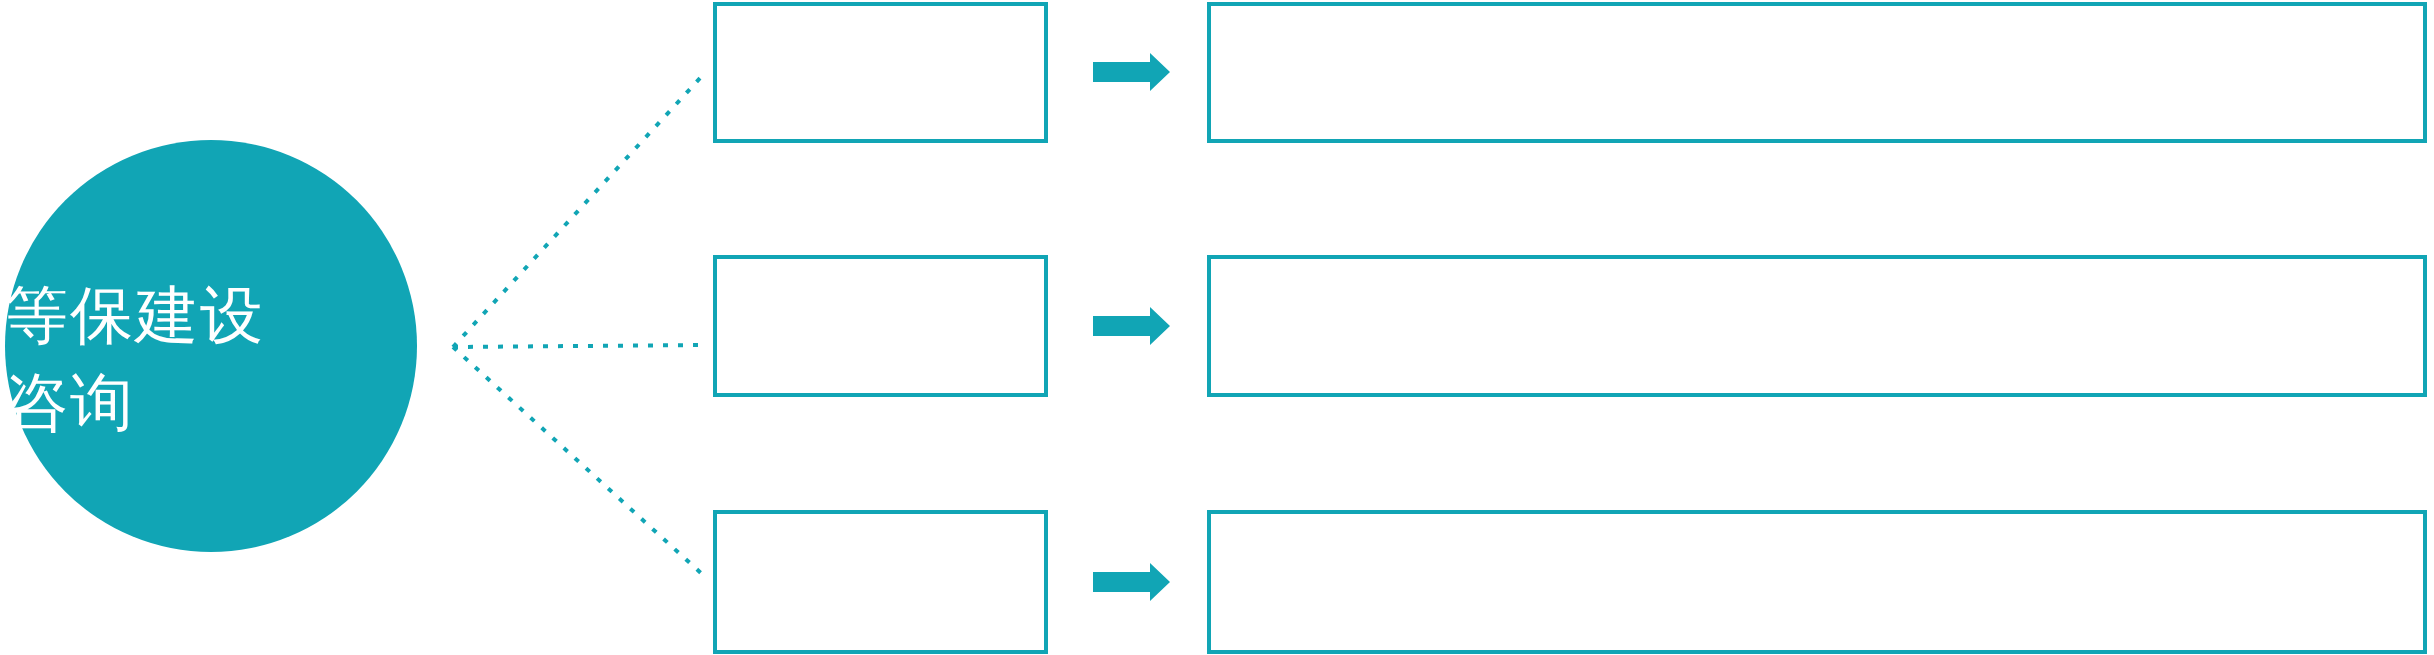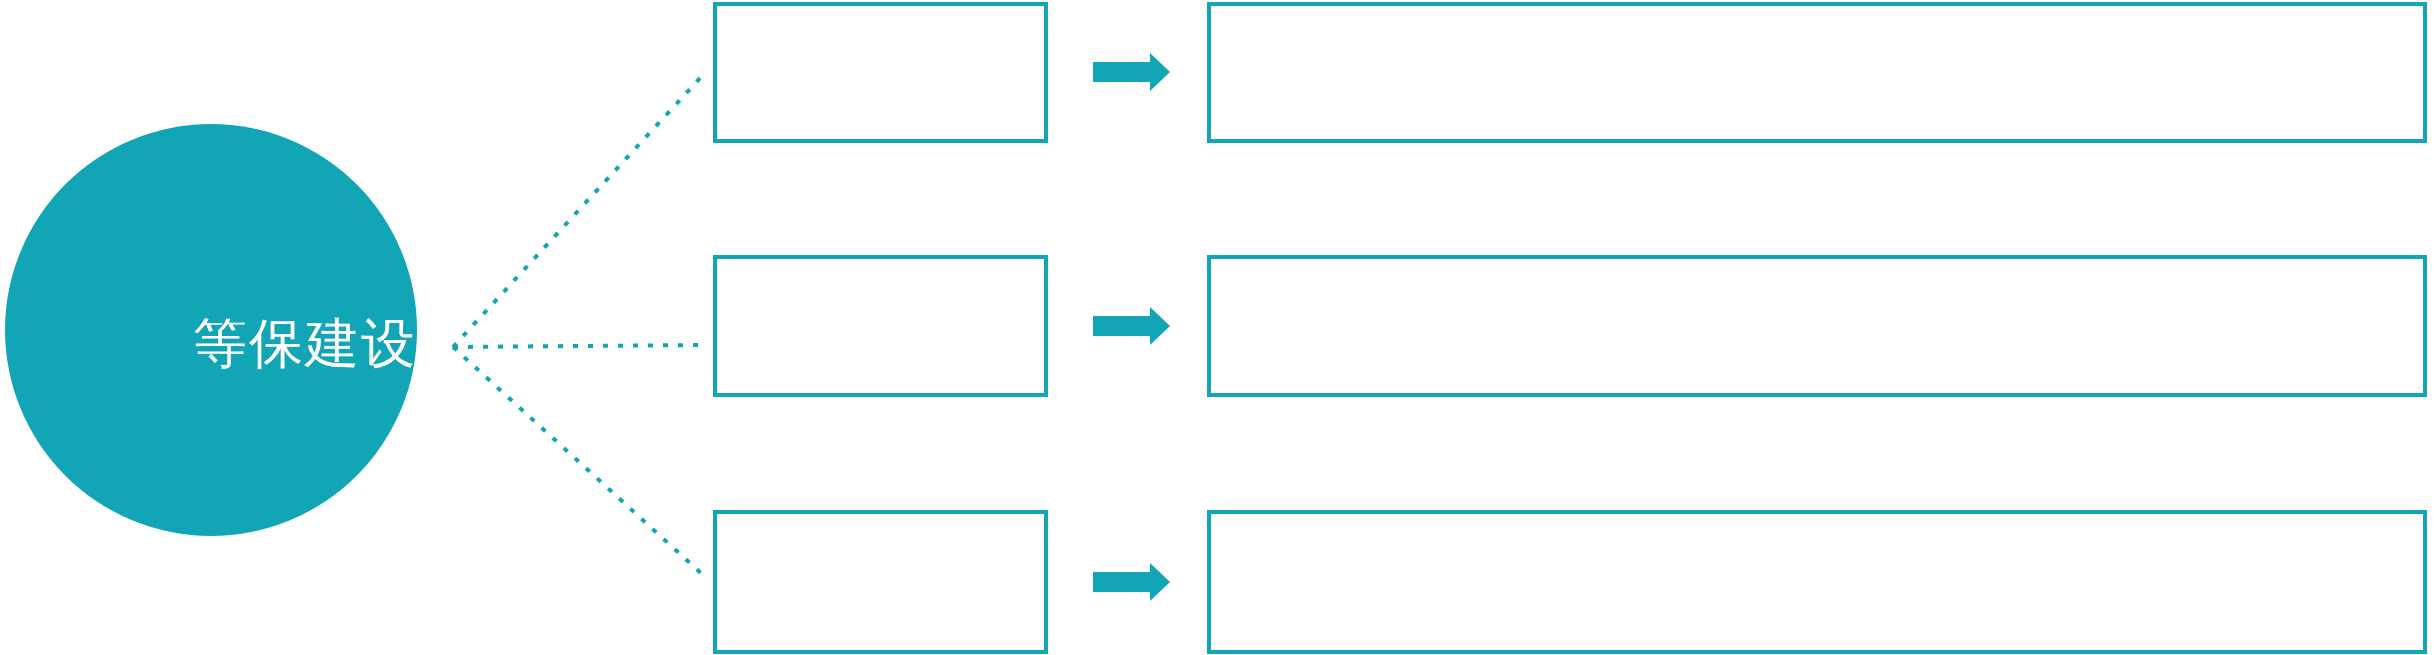--- a/index.html
+++ b/index.html
@@ -16,33 +16,33 @@
     width: 2434px;
     height: 655px;
     background: var(--background);
     overflow: hidden;
   }
 
   
   .hub-circle {
     position: absolute;
     left: 5px;
-    top: 124px;
+    top: 140px;
     width: 412px;
     height: 412px;
     border-radius: 50%;
     background: var(--accent);
     color: var(--text_on_accent);
     display: flex;
     flex-direction: column;
-    align-items: flex-end;
+    align-items: flex-start;
     justify-content: center;
     padding-top: 26px;
     text-align: center;
-    font-size: 54px;
+    font-size: 63px;
     font-weight: 300;
     line-height: 1.38;
     letter-spacing: 2px;
   }
 
   
   .connectors {
     position: absolute;
     left: 0;
     top: 0;
@@ -85,20 +85,21 @@
   .arrow-row2 { top: 306px; }
   .arrow-row3 { top: 562px; }
 </style>
 </head>
 <body>
 
 <div class="canvas">
 
   <div class="hub-circle">
     <span>等保建设</span>
+    <span>咨询</span>
   </div>
 
   <svg class="connectors" viewBox="0 0 2434 655" aria-hidden="true">
     <line x1="453" y1="347" x2="702" y2="76" stroke="currentColor" stroke-width="4" stroke-dasharray="5 10"></line>
     <line x1="453" y1="347" x2="704" y2="345" stroke="currentColor" stroke-width="4" stroke-dasharray="5 10"></line>
     <line x1="453" y1="347" x2="702" y2="574" stroke="currentColor" stroke-width="4" stroke-dasharray="5 10"></line>
   </svg>
 
   <div class="item-box row1">
     <span class="box-text"></span>

